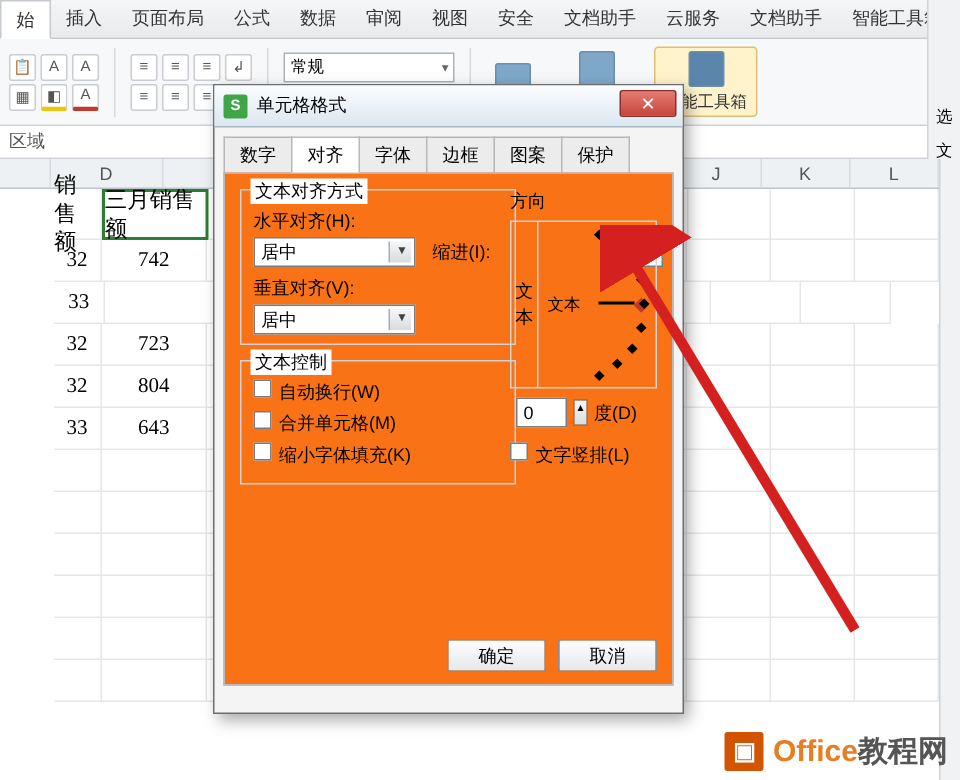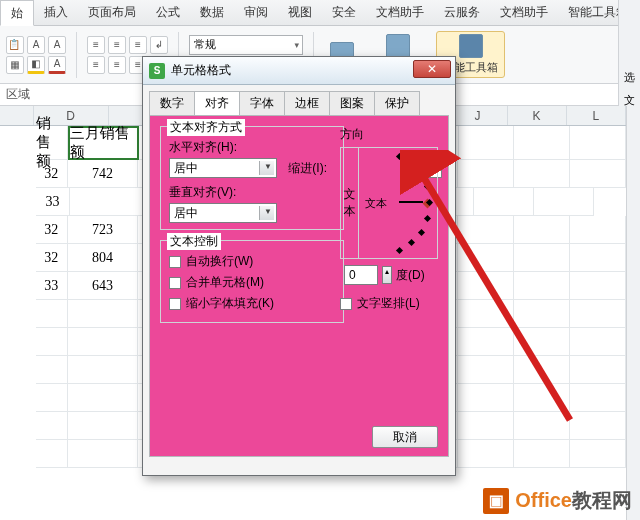--- a/index.html
+++ b/index.html
@@ -35,29 +35,29 @@
 .rside { position:absolute; top:0; right:0; width:22px; height:106px; background:#f0f2f4; border-left:1px solid #d0d3d7; font-size:11px; display:flex; flex-direction:column; align-items:center; padding-top:70px; gap:8px; }
 
 
 .dialog { position:absolute; left:142px; top:56px; width:314px; height:420px; background:#f4f4f4; border:1px solid #6b6f73; box-shadow:3px 4px 10px rgba(0,0,0,0.35); }
 .dlg-title { height:28px; background:linear-gradient(#fbfdff,#dbe7f1); border-bottom:1px solid #a8b8c4; display:flex; align-items:center; padding:0 6px; font-size:12px; position:relative; }
 .dlg-title .s { width:16px; height:16px; background:#3fa648; border-radius:2px; margin-right:6px; display:flex; align-items:center; justify-content:center; color:#fff; font-size:10px; font-weight:bold; }
 .dlg-close { position:absolute; right:4px; top:3px; width:38px; height:18px; background:linear-gradient(#e57b73,#c6463c); border:1px solid #8a2e27; border-radius:2px; color:#fff; text-align:center; font-size:12px; line-height:16px; }
 .dlg-tabs { display:flex; padding:6px 6px 0 6px; font-size:12px; }
 .dlg-tabs .dt { padding:3px 10px; border:1px solid #b5b9bc; border-bottom:none; background:#ececec; margin-right:-1px; }
 .dlg-tabs .dt.active { background:#fff; position:relative; z-index:2; }
-.dlg-body { margin:0 6px 6px 6px; border:1px solid #b5b9bc; background:#ec4899; height:342px; padding:10px; font-size:12px; position:relative; }
+.dlg-body { margin:0 6px 6px 6px; border:1px solid #b5b9bc; background:#f97316; height:342px; padding:10px; font-size:12px; position:relative; }
 .fs { border:1px solid #cfd3d6; padding:8px 8px 6px 8px; margin-bottom:10px; position:relative; }
 .fs .lg { position:absolute; top:-8px; left:6px; background:#fff; padding:0 3px; font-size:12px; }
 .fs label { display:block; margin:4px 0 2px 0; }
 .sel { width:108px; height:20px; border:1px solid #7a7d80; background:#fff; font-size:12px; padding:0 14px 0 4px; position:relative; display:inline-flex; align-items:center; }
 .sel:after { content:""; position:absolute; right:2px; top:2px; width:14px; height:14px; background:linear-gradient(#f5f6f7,#d9dde0); border-left:1px solid #a9adb0; }
 .sel:before { content:"▼"; position:absolute; right:4px; top:3px; font-size:8px; color:#444; z-index:1; }
 .spin { width:40px; height:20px; border:1px solid #7a7d80; display:inline-flex; align-items:center; padding-left:4px; font-size:12px; margin-left:4px; background:#fff; }
-.chk { display:flex; align-items:center; gap:5px; margin:4px 0; }
+.chk { display:flex; gap:5px; margin:4px 0; }
 .chk .box { width:12px; height:12px; border:1px solid #7a7d80; background:#fff; }
 .direction { position:absolute; right:10px; top:10px; width:98px; }
 .direction .lg2 { font-size:12px; margin-bottom:4px; display:block; }
 .orient-box { border:1px solid #cfd3d6; height:112px; display:flex; }
 .orient-left { width:18px; border-right:1px solid #cfd3d6; display:flex; flex-direction:column; align-items:center; justify-content:center; font-size:12px; }
 .orient-right { flex:1; position:relative; }
 .dot { position:absolute; width:5px; height:5px; background:#000; transform:rotate(45deg); }
 .orient-lbl { position:absolute; left:6px; top:50%; transform:translateY(-50%); font-size:11px; }
 .diamond-red { position:absolute; width:7px; height:7px; background:#c0392b; transform:rotate(45deg); }
 .deg-row { display:flex; align-items:center; gap:4px; margin-top:6px; }
@@ -332,20 +332,21 @@
         <span style="width:10px;height:18px;border:1px solid #7a7d80;background:linear-gradient(#f5f6f7,#d9dde0);font-size:8px;text-align:center">▴</span>
         <span>度(D)</span>
       </div>
       <div class="chk" style="margin-top:10px">
           <span class="box"></span>
           <span>文字竖排(L)</span>
         </div>
     </div>
 
     <div class="dlg-ft">
+      <div class="dlg-btn">确定</div>
       <div class="dlg-btn">取消</div>
     </div>
   </div>
 </div>
 
 <svg class="arrow" style="left:400px;top:150px" width="190" height="290">
   <defs>
       <marker id="ah" markerWidth="12" markerHeight="12" refX="2" refY="6" orient="auto">
         <path d="M0,0 L12,6 L0,12 Z" fill="#d4201f"></path>
       </marker>

